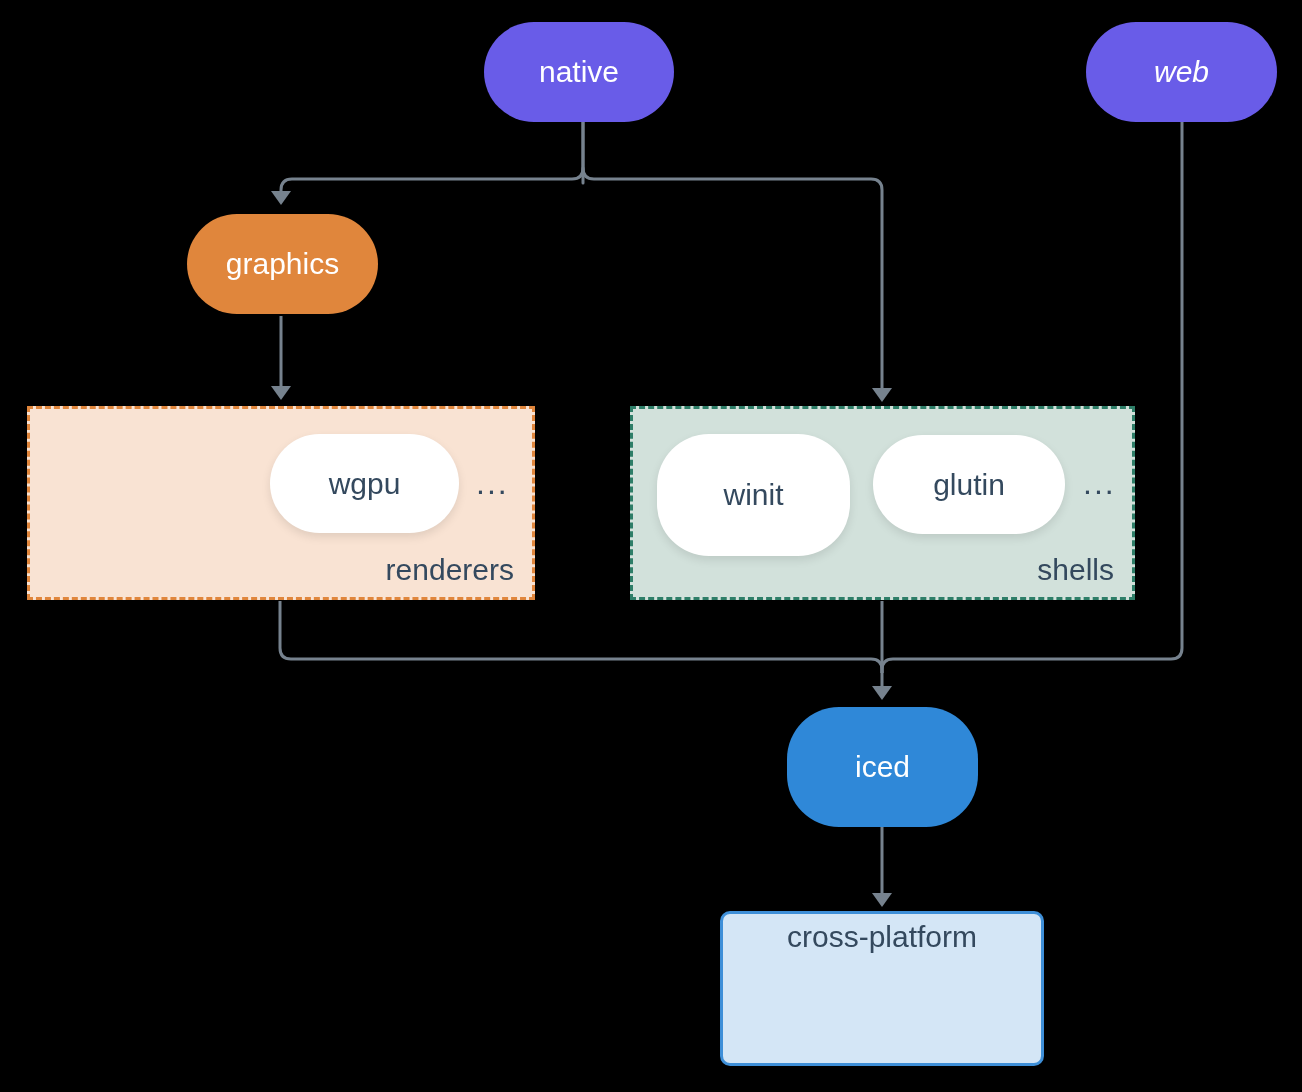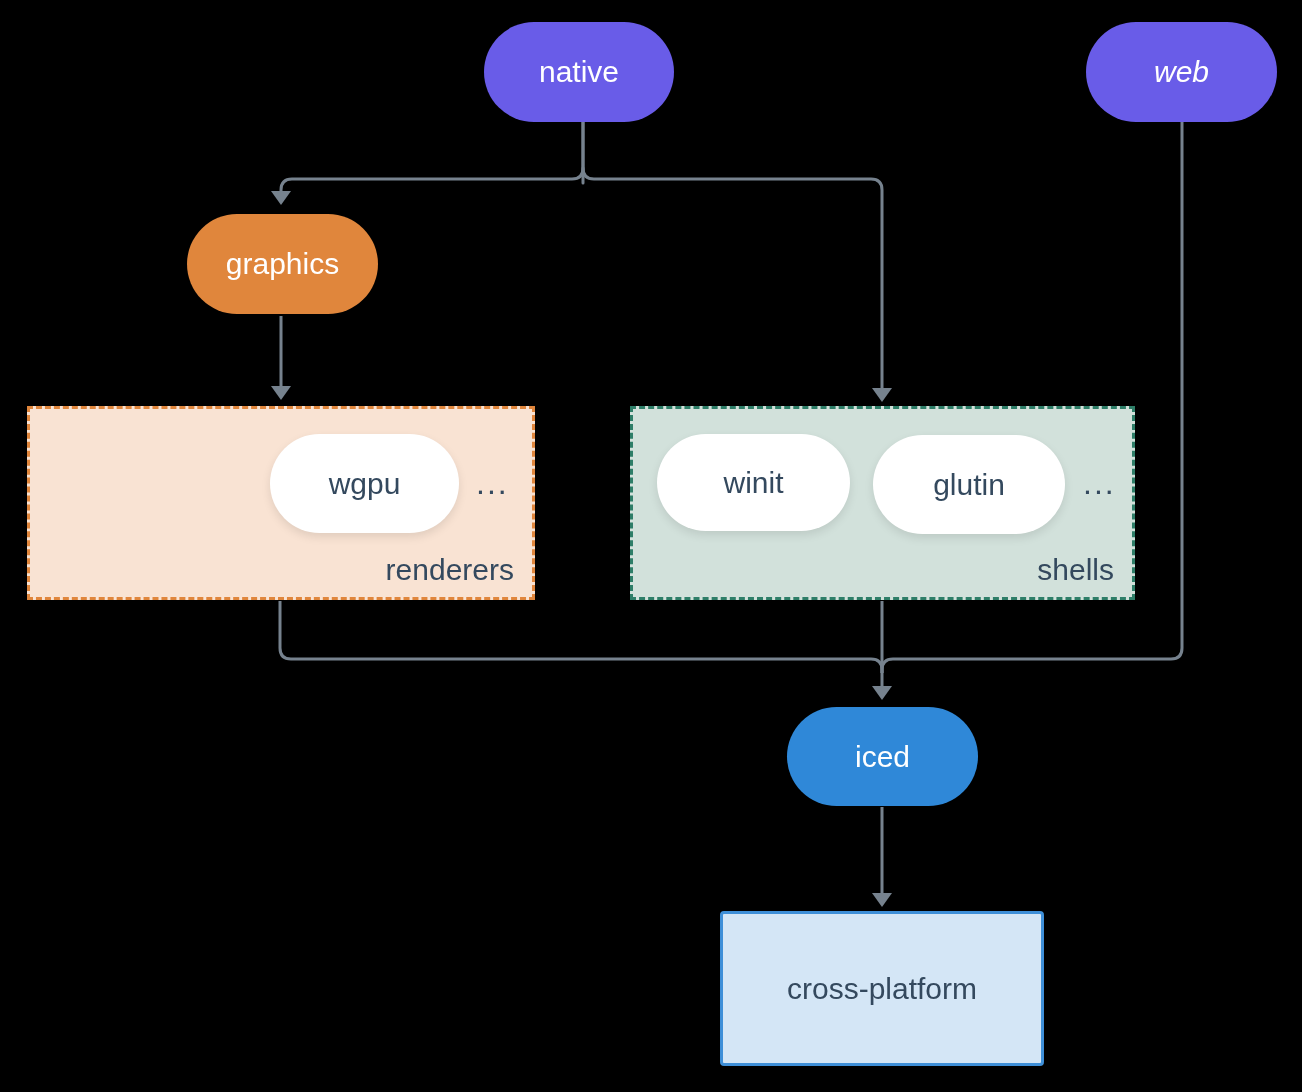--- a/index.html
+++ b/index.html
@@ -64,37 +64,37 @@
     font-size:32px;
     color:var(--dark-text);
     letter-spacing:2px;
   }
   .app-box{
     position:absolute;
     left:720px;top:911px;width:324px;height:155px;
     box-sizing:border-box;
     background:var(--app-fill);
     border:3px solid var(--app-border);
-    border-radius:4px;
+    border-radius:10px;
     display:flex;flex-direction:column;
-    align-items:center;justify-content:center;
+    align-items:center;
     color:var(--dark-text);
     font-size:30px;line-height:46px;
     text-align:center;
   }
   
   .n-native{left:484px;top:22px;width:190px;height:100px;}
   .n-web{left:1086px;top:22px;width:191px;height:100px;font-style:italic;}
   .n-graphics{left:187px;top:214px;width:191px;height:100px;}
-  .n-iced{left:787px;top:707px;width:191px;height:99px;}
+  .n-iced{left:787px;top:707px;width:191px;height:120px;}
   .g-renderers{left:27px;top:406px;width:508px;height:194px;}
   .g-shells{left:630px;top:406px;width:505px;height:194px;}
   .p-wgpu{left:22px;top:25px;width:191px;height:99px;}
   .p-glow{left:240px;top:25px;width:189px;height:99px;}
-  .p-winit{left:24px;top:25px;width:193px;height:97px;}
+  .p-winit{left:24px;top:25px;width:193px;height:122px;}
   .p-glutin{left:240px;top:26px;width:192px;height:99px;}
   .e-renderers{left:446px;top:56px;}
   .e-shells{left:450px;top:56px;}
 </style>
 </head>
 <body>
 
 <div class="canvas">
 
   <svg class="wires" viewBox="0 0 1302 1092">

